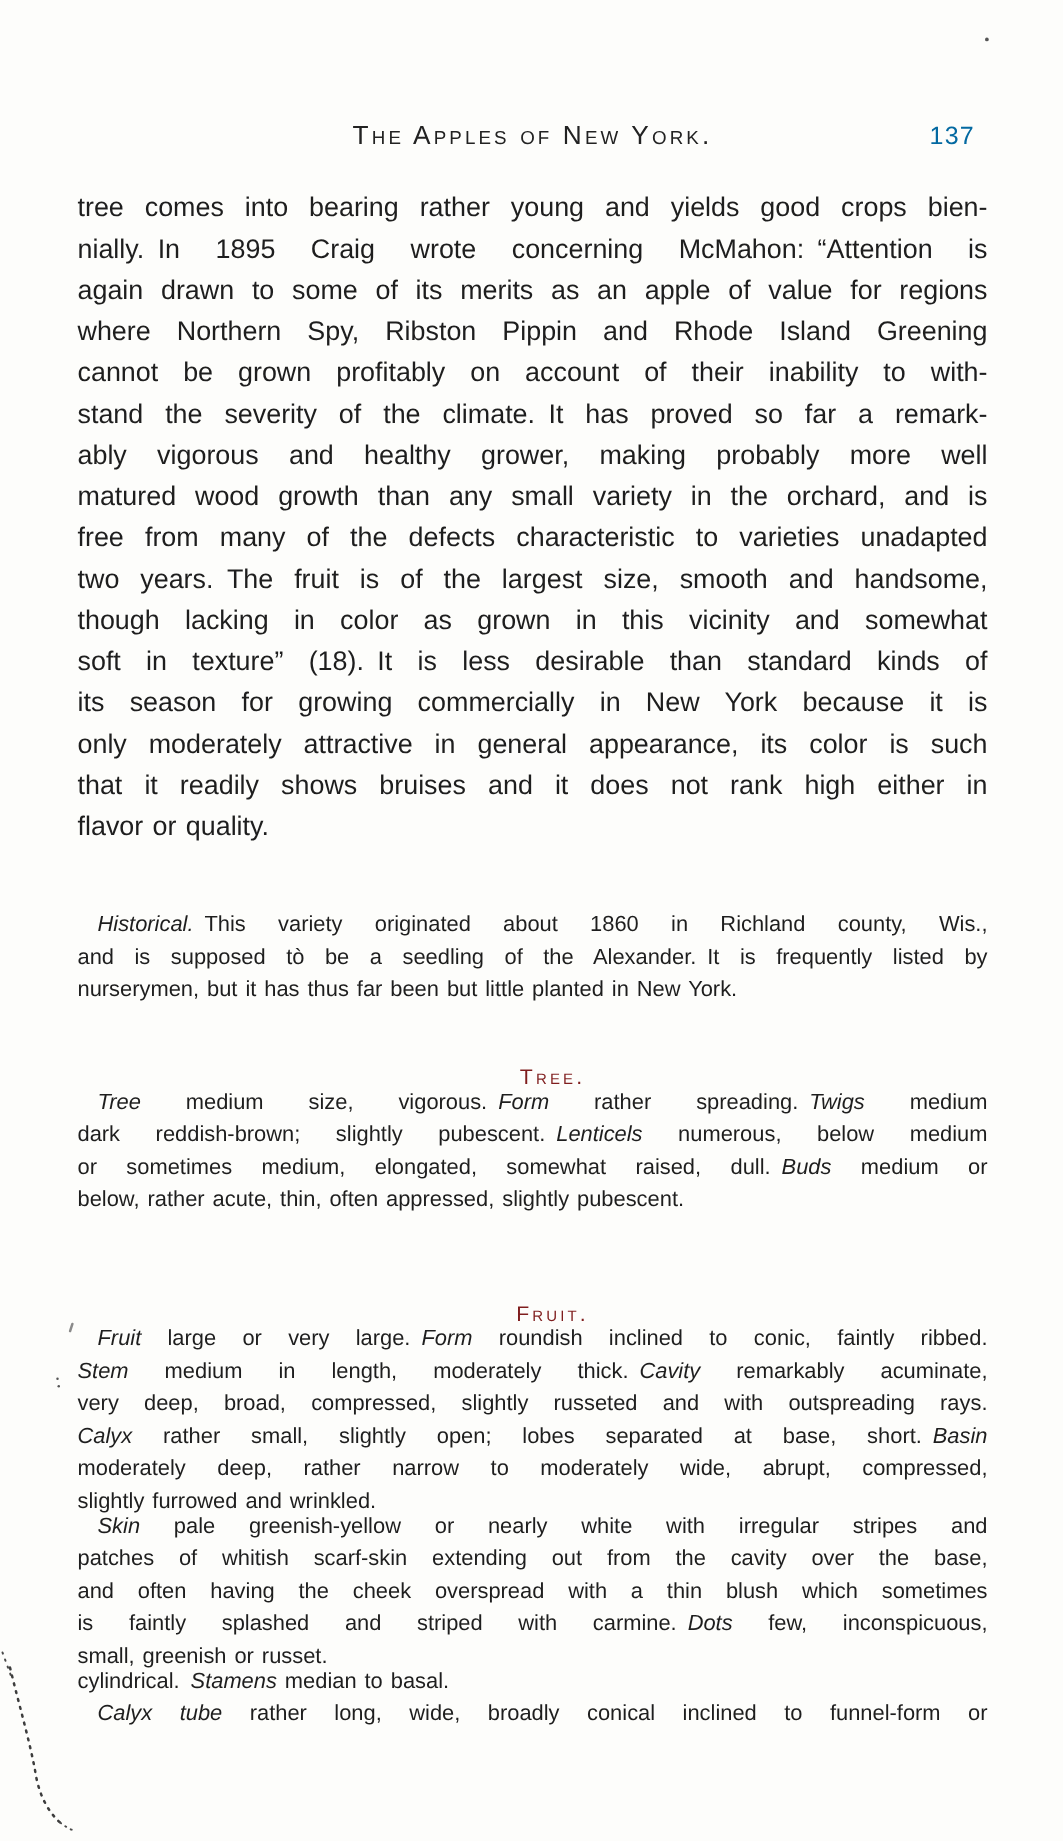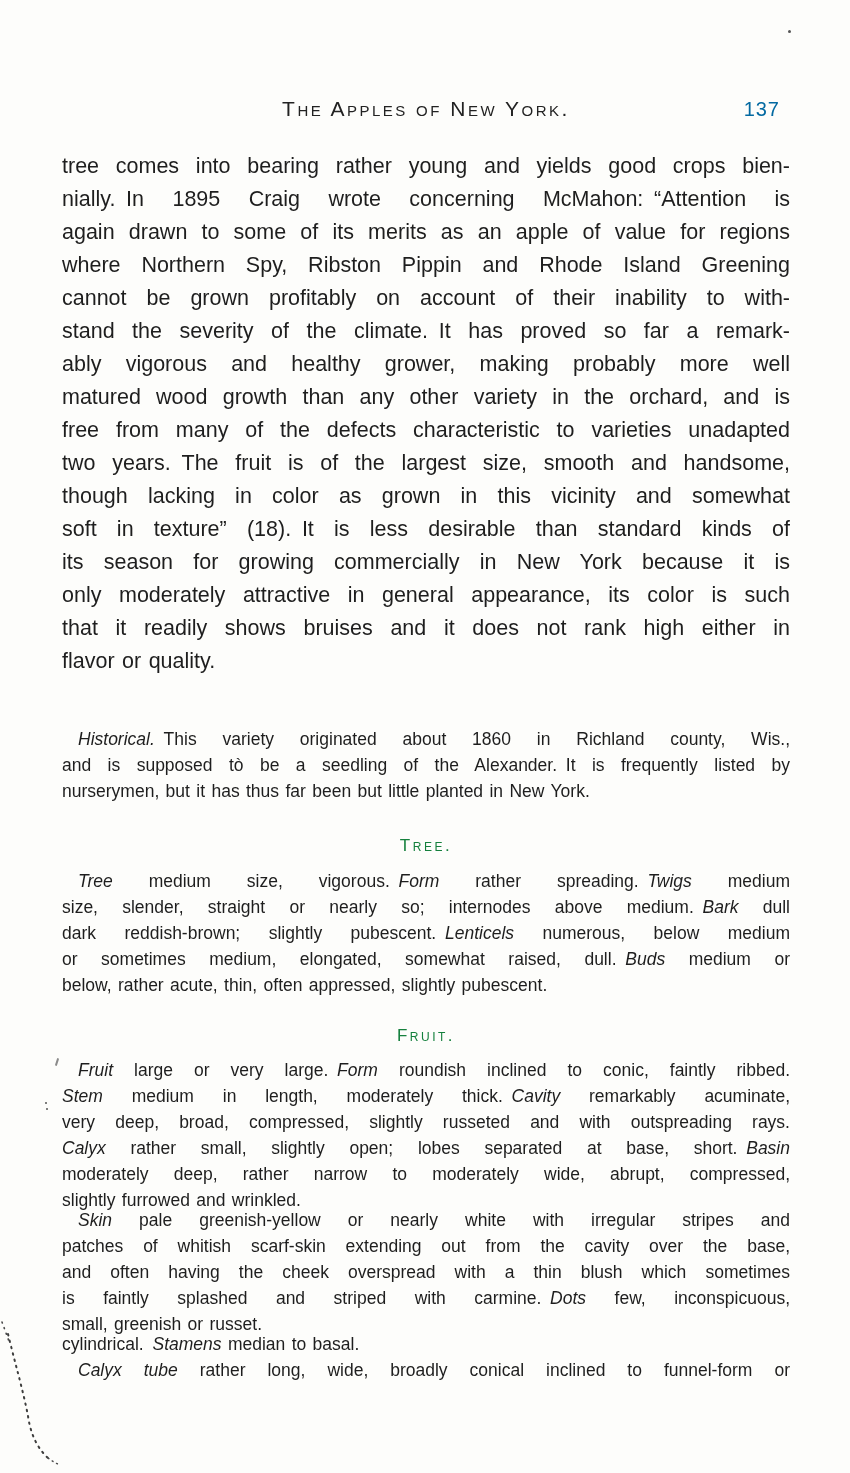--- a/index.html
+++ b/index.html
@@ -18,23 +18,23 @@
   .block { position:absolute; left:62px; width:728px; }
   .main-para { top:150px; font-size:21.5px; line-height:33px; }
   .small { font-size:17.5px; line-height:26px; }
   .historical { top:726px; }
   .tree-para { top:868px; }
   .fruit-para { top:1057px; }
   .skin-para { top:1207px; }
   .calyx-para { top:1331px; }
 
   .section-heading {
-    position:absolute; left:62px; width:728px; margin:0; text-align:center;
+    position:absolute; left:62px; width:728px; margin:16px; text-align:center;
     font-variant:small-caps; font-weight:normal; font-size:17px;
-    letter-spacing:2.5px; color:#15803d;
+    letter-spacing:2.5px; color:#7f1d1d;
   }
   .tree-heading { top:836px; }
   .fruit-heading { top:1026px; }
 
   .line { text-align:justify; text-align-last:justify; word-spacing:1.5px; }
   .line.last { text-align:left; text-align-last:auto; }
   .indent .line.first { text-indent:16px; }
   .it { font-style:italic; }
 
   
@@ -60,42 +60,41 @@
   </header>
 
   <section class="block main-para">
       <div class="line first"><span>tree comes into bearing rather young and yields good crops bien-</span></div>
       <div class="line"><span>nially. In 1895 Craig wrote concerning McMahon: “Attention is</span></div>
       <div class="line"><span>again drawn to some of its merits as an apple of value for regions</span></div>
       <div class="line"><span>where Northern Spy, Ribston Pippin and Rhode Island Greening</span></div>
       <div class="line"><span>cannot be grown profitably on account of their inability to with-</span></div>
       <div class="line"><span>stand the severity of the climate. It has proved so far a remark-</span></div>
       <div class="line"><span>ably vigorous and healthy grower, making probably more well</span></div>
-      <div class="line"><span>matured wood growth than any other variety in the orchard, and is</span></div>
+      <div class="line"><span>matured wood growth than any small variety in the orchard, and is</span></div>
       <div class="line"><span>free from many of the defects characteristic to varieties unadapted</span></div>
       <div class="line"><span>two years. The fruit is of the largest size, smooth and handsome,</span></div>
       <div class="line"><span>though lacking in color as grown in this vicinity and somewhat</span></div>
       <div class="line"><span>soft in texture” (18). It is less desirable than standard kinds of</span></div>
       <div class="line"><span>its season for growing commercially in New York because it is</span></div>
       <div class="line"><span>only moderately attractive in general appearance, its color is such</span></div>
       <div class="line"><span>that it readily shows bruises and it does not rank high either in</span></div>
       <div class="line last"><span>flavor or quality.</span></div>
     </section>
 
   <section class="block small indent historical">
       <div class="line first"><span class="it">Historical.</span><span> This variety originated about 1860 in Richland county, Wis.,</span></div>
       <div class="line"><span>and is supposed tò be a seedling of the Alexander. It is frequently listed by</span></div>
       <div class="line last"><span>nurserymen, but it has thus far been but little planted in New York.</span></div>
     </section>
 
   <h3 class="section-heading tree-heading">Tree.</h3>
 
   <section class="block small indent tree-para">
       <div class="line first"><span class="it">Tree</span><span> medium size, vigorous. </span><span class="it">Form</span><span> rather spreading. </span><span class="it">Twigs</span><span> medium</span></div>
-      <div class="line"><span>size, slender, straight or nearly so; internodes above medium. </span><span class="it">Bark</span><span> dull</span></div>
       <div class="line"><span>dark reddish-brown; slightly pubescent. </span><span class="it">Lenticels</span><span> numerous, below medium</span></div>
       <div class="line"><span>or sometimes medium, elongated, somewhat raised, dull. </span><span class="it">Buds</span><span> medium or</span></div>
       <div class="line last"><span>below, rather acute, thin, often appressed, slightly pubescent.</span></div>
     </section>
 
   <h3 class="section-heading fruit-heading">Fruit.</h3>
 
   <section class="block small indent fruit-para">
       <div class="line first"><span class="it">Fruit</span><span> large or very large. </span><span class="it">Form</span><span> roundish inclined to conic, faintly ribbed.</span></div>
       <div class="line"><span class="it">Stem</span><span> medium in length, moderately thick. </span><span class="it">Cavity</span><span> remarkably acuminate,</span></div>

